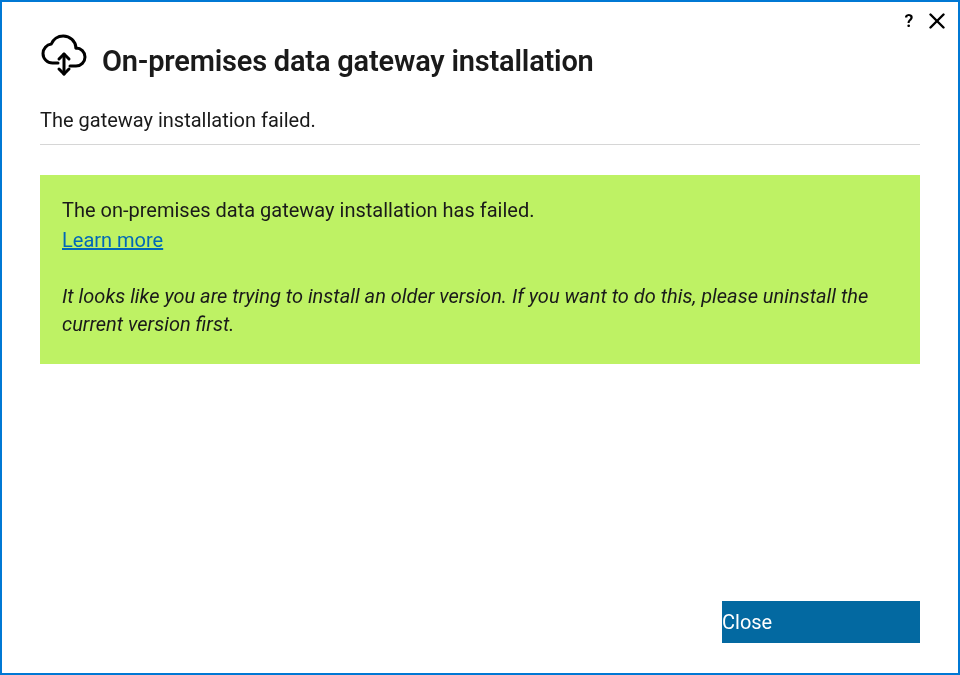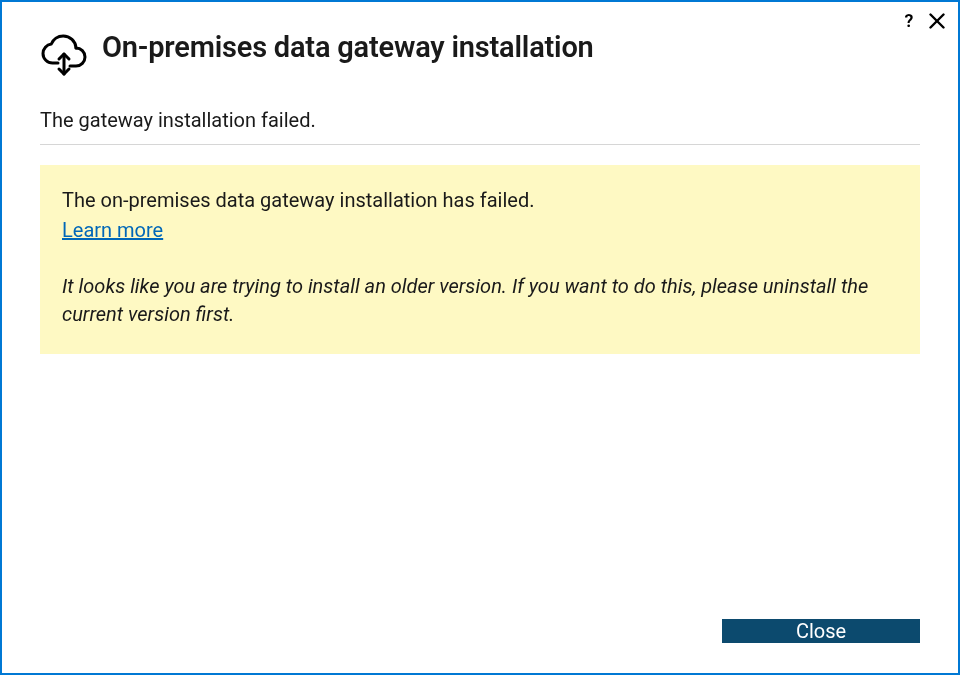--- a/index.html
+++ b/index.html
@@ -48,44 +48,44 @@
       justify-content: center;
     }
     .content {
       padding: 28px 38px 0 38px;
       flex: 1;
       display: flex;
       flex-direction: column;
     }
     .header {
       display: flex;
-      align-items: flex-start;
+      align-items: flex-end;
       gap: 14px;
       margin-bottom: 30px;
     }
     .header-icon {
       width: 48px;
       height: 48px;
       flex-shrink: 0;
     }
     .header-title {
       font-size: 29px;
       font-weight: 600;
       color: #1a1a1a;
       letter-spacing: -0.2px;
     }
     .status-line {
       font-size: 20px;
       color: #1a1a1a;
       padding-bottom: 12px;
       border-bottom: 1px solid #d6d6d6;
-      margin-bottom: 20px;
+      margin-bottom: 30px;
     }
     .error-panel {
-      background: #fef9c3;
+      background: #bef264;
       padding: 22px 22px 26px 22px;
       color: #1a1a1a;
     }
     .error-primary {
       font-size: 20px;
       line-height: 1.35;
       margin-bottom: 4px;
     }
     .error-link {
       font-size: 20px;
@@ -99,29 +99,29 @@
       font-size: 20px;
       line-height: 1.4;
       font-style: italic;
     }
     .footer {
       padding: 0 38px 30px 38px;
       display: flex;
       justify-content: flex-end;
     }
     .close-button {
-      background: #0c4a6e;
+      background: #0369a1;
       color: #ffffff;
       border: none;
       font-size: 20px;
       font-family: inherit;
-      padding: 0 0;
+      padding: 9px 0;
       width: 198px;
       cursor: pointer;
-      text-align: center;
+      text-align: left;
     }
   </style>
 </head>
 <body>
 
 <div class="window">
 
   <div class="titlebar-controls">
     <span class="titlebar-help">?</span>
     <span class="titlebar-close">

